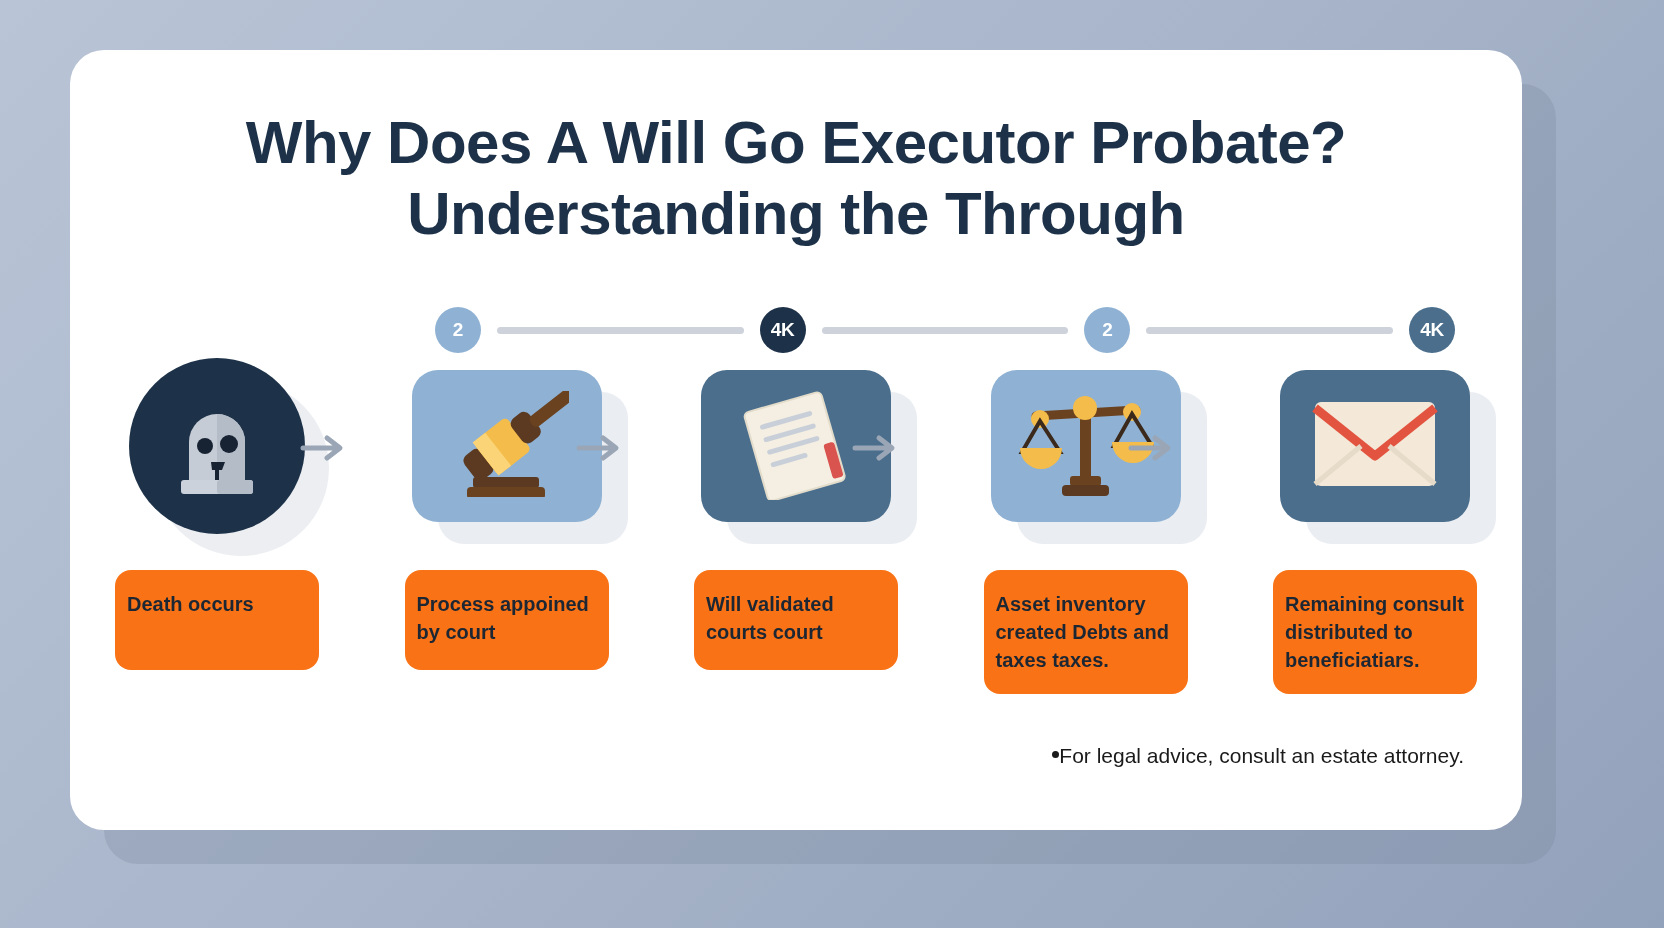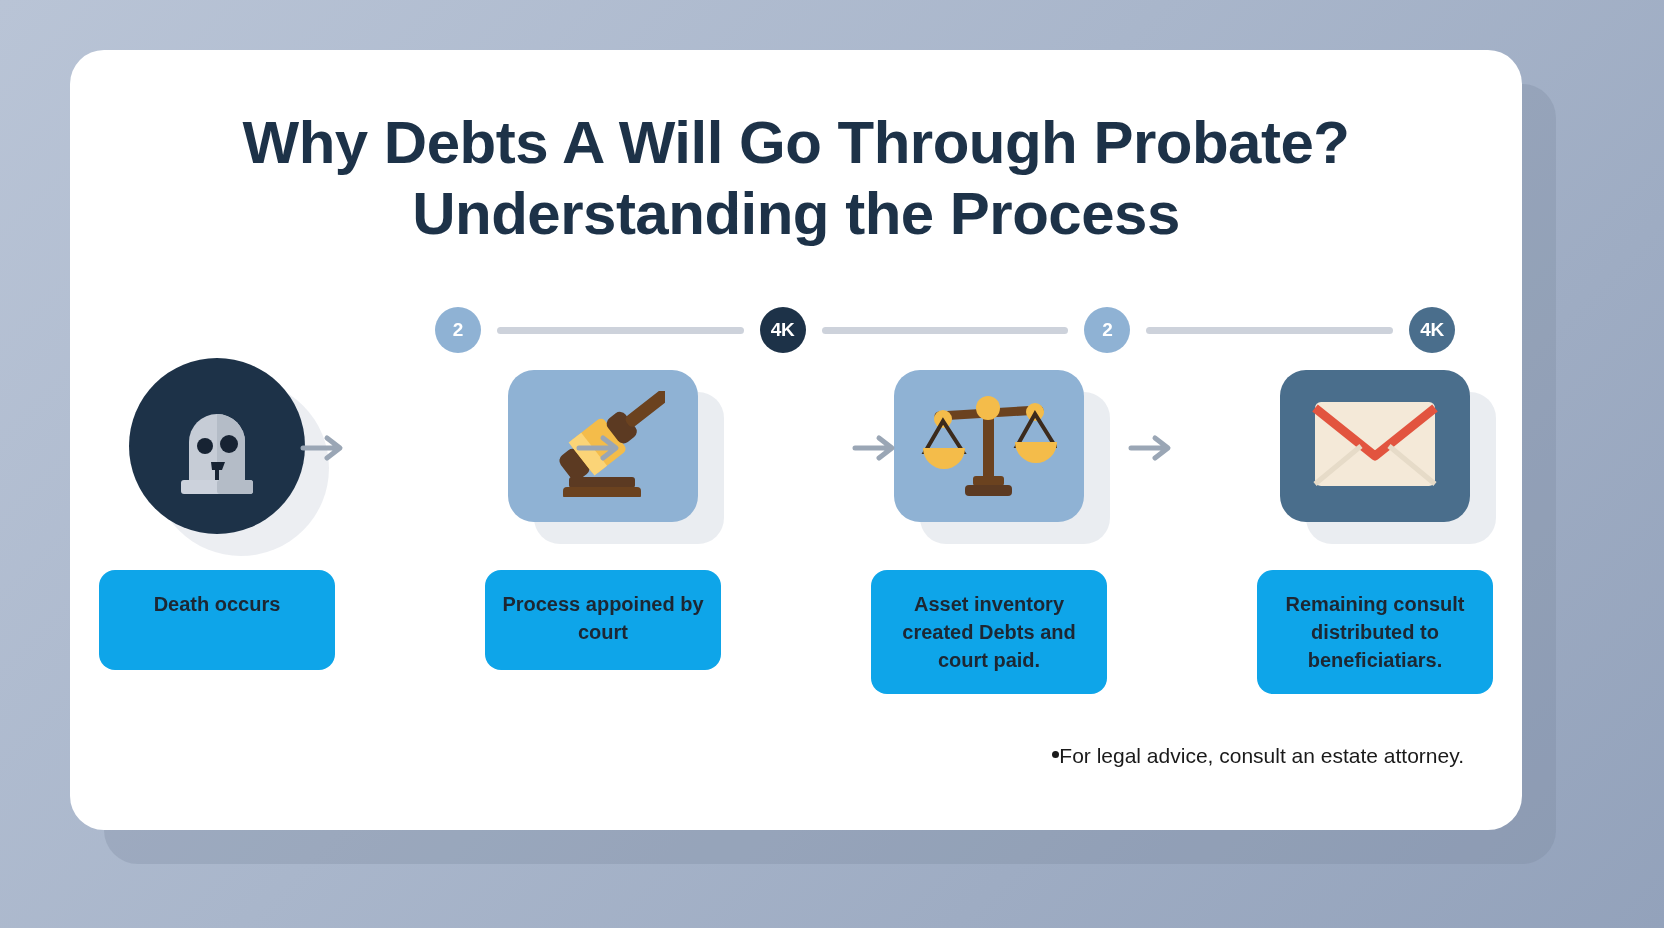--- a/index.html
+++ b/index.html
@@ -104,26 +104,26 @@
     box-shadow: 26px 22px 0 rgba(168,179,197,0.24);
   }
   .tile.circle {
     width: 176px; height: 176px;
     border-radius: 50%;
     margin-top: -12px;
     box-shadow: 24px 22px 0 rgba(168,179,197,0.22);
   }
   .caption {
     margin-top: 48px;
-    width: 236px;
+    width: 204px;
     min-height: 100px;
-    background: #0ea5e9;
+    background: #f97316;
     border-radius: 16px;
     padding: 20px 12px;
-    text-align: center;
+    text-align: left;
     font-size: 20px;
     font-weight: 700;
     line-height: 1.4;
     color: #1d2733;
   }
   .step.first .caption { margin-top: 36px; }
 
   .arrow {
     position: absolute;
     top: 378px;
@@ -152,22 +152,22 @@
     position: relative;
     top: -5px;
   }
 </style>
 </head>
 <body>
 
 <div id="card">
 
   <div id="title-block">
-    <div class="title-line">Why Debts A Will Go Through Probate?</div>
-    <div class="title-line">Understanding the Process</div>
+    <div class="title-line">Why Does A Will Go Executor Probate?</div>
+    <div class="title-line">Understanding the Through</div>
   </div>
 
   <div id="progress-rail">
       <div class="rail-badge" style="background: rgb(143, 178, 212);">2</div>
       <div class="rail-line" style="background: rgb(205, 210, 219);"></div>
       <div class="rail-badge" style="background: rgb(29, 50, 72);">4K</div>
       <div class="rail-line" style="background: rgb(205, 210, 219);"></div>
       <div class="rail-badge" style="background: rgb(143, 178, 212);">2</div>
       <div class="rail-line" style="background: rgb(205, 210, 219);"></div>
       <div class="rail-badge" style="background: rgb(74, 110, 140);">4K</div>
@@ -196,38 +196,56 @@
           <rect x="34" y="30" width="42" height="42" rx="5" fill="#f4bc4a"></rect>
           <rect x="34" y="30" width="16" height="42" fill="#fbd477"></rect>
           <rect x="74" y="36" width="22" height="30" rx="7" fill="#5c3a22"></rect>
           <rect x="92" y="45" width="52" height="13" rx="5" fill="#6b421f"></rect>
         </g>
         <rect x="28" y="86" width="66" height="11" rx="3" fill="#5c3a22"></rect>
         <rect x="22" y="96" width="78" height="12" rx="4" fill="#6b421f"></rect>
       </svg></span>
         </div>
         <div class="caption">Process appoined by court</div>
+      </div>
+      <div class="step">
+        <div class="tile" style="background: rgb(74, 110, 140);">
+          <span><svg width="120" height="112" viewBox="0 0 120 112">
+        <g transform="rotate(-16 60 56)">
+          <rect x="18" y="12" width="80" height="92" rx="5" fill="#f4efe2"></rect>
+          <rect x="18" y="12" width="80" height="92" rx="5" fill="none" stroke="#e3dccb" stroke-width="2"></rect>
+          <g fill="#c9cfd8">
+            <rect x="30" y="28" width="54" height="5" rx="2.5"></rect>
+            <rect x="30" y="41" width="54" height="5" rx="2.5"></rect>
+            <rect x="30" y="54" width="54" height="5" rx="2.5"></rect>
+            <rect x="30" y="67" width="38" height="5" rx="2.5"></rect>
+          </g>
+          <rect x="86" y="64" width="11" height="36" rx="3" fill="#d9534f"></rect>
+        </g>
+      </svg></span>
+        </div>
+        <div class="caption">Will validated courts court</div>
       </div>
       <div class="step">
         <div class="tile" style="background: rgb(143, 178, 212);">
           <span><svg width="136" height="116" viewBox="0 0 136 116">
         <rect x="62" y="26" width="11" height="66" fill="#6b421f"></rect>
         <path d="M18 30 L118 24" stroke="#6b421f" stroke-width="9" stroke-linecap="round"></path>
         <circle cx="67" cy="22" r="12" fill="#f4bc4a"></circle>
         <circle cx="22" cy="33" r="9" fill="#f4bc4a"></circle>
         <circle cx="114" cy="26" r="9" fill="#f4bc4a"></circle>
         <path d="M22 35 L4 66 L42 66 Z" fill="none" stroke="#3b2a1c" stroke-width="4"></path>
         <path d="M114 28 L96 60 L134 60 Z" fill="none" stroke="#3b2a1c" stroke-width="4"></path>
         <path d="M2 62h42a21 21 0 0 1-42 0z" fill="#f4bc4a"></path>
         <path d="M94 56h42a21 21 0 0 1-42 0z" fill="#f4bc4a"></path>
         <rect x="52" y="90" width="31" height="10" rx="3" fill="#6b421f"></rect>
         <rect x="44" y="99" width="47" height="11" rx="4" fill="#5c3a22"></rect>
       </svg></span>
         </div>
-        <div class="caption">Asset inventory created Debts and court paid.</div>
+        <div class="caption">Asset inventory created Debts and taxes taxes.</div>
       </div>
       <div class="step">
         <div class="tile" style="background: rgb(74, 110, 140);">
           <span><svg width="128" height="96" viewBox="0 0 128 96">
         <rect x="4" y="6" width="120" height="84" rx="6" fill="#f4e9d8"></rect>
         <path d="M4 12 L64 60 L124 12" fill="none" stroke="#e2543f" stroke-width="9" stroke-linejoin="round"></path>
         <path d="M4 88 L50 50 M124 88 L78 50" stroke="#e6dbc8" stroke-width="5"></path>
       </svg></span>
         </div>
         <div class="caption">Remaining consult distributed to beneficiatiars.</div>

